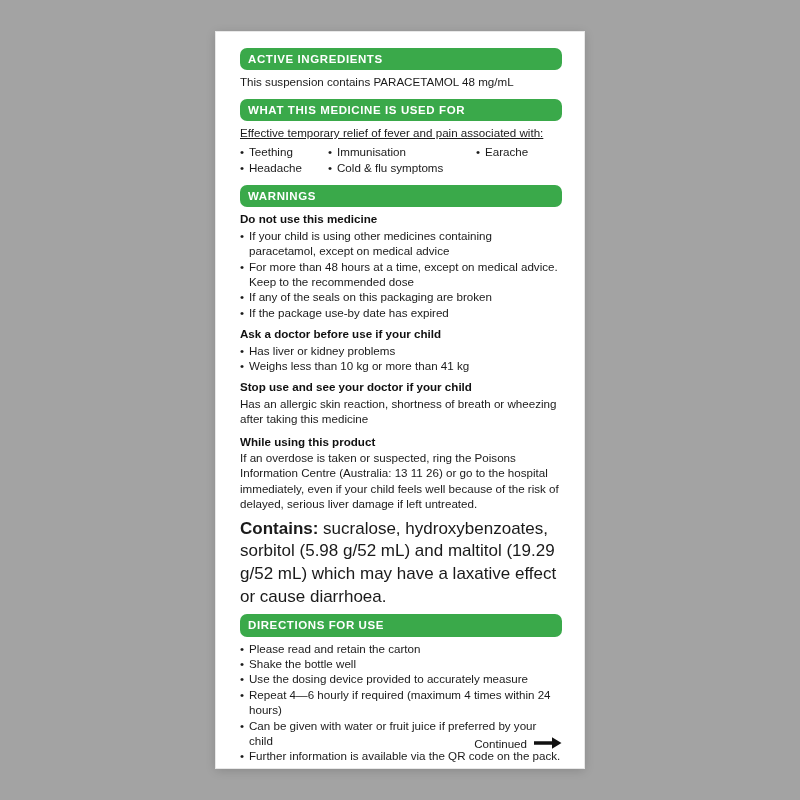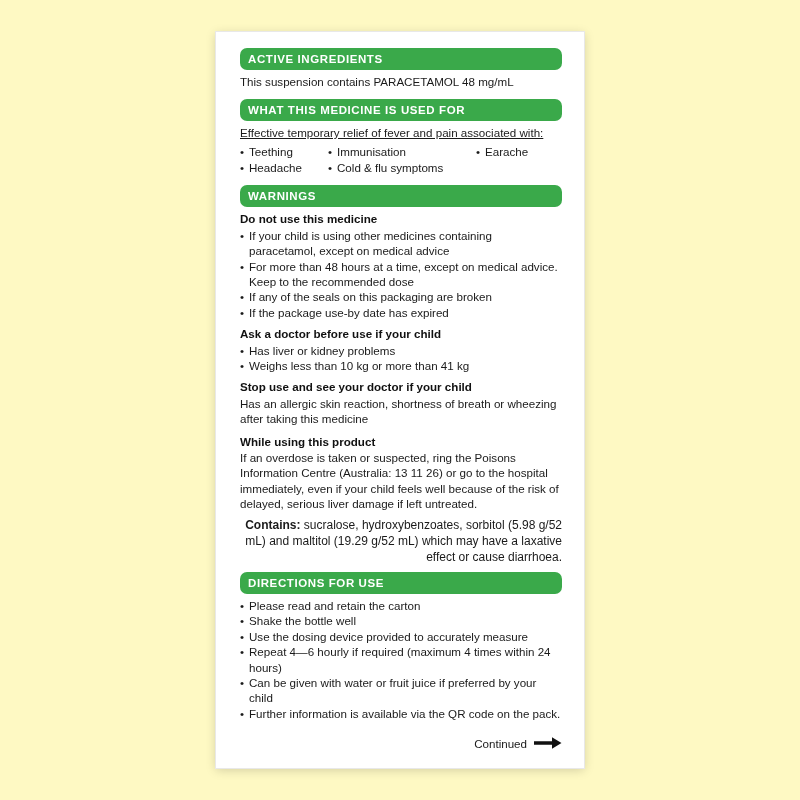--- a/index.html
+++ b/index.html
@@ -7,21 +7,21 @@
     padding: 0;
     width: 800px;
     height: 800px;
     background: #ffffff;
     font-family: "Liberation Sans", sans-serif;
   }
   #page {
     position: relative;
     width: 800px;
     height: 800px;
-    background: #fef9c3;
+    background: #a3a3a3;
     overflow: hidden;
   }
   .label-card {
     position: absolute;
     left: 216px;
     top: 32px;
     width: 368px;
     height: 736px;
     background: #ffffff;
     box-shadow: 0 0 0 1px #e8e8e8, 0 2px 10px rgba(0,0,0,0.18);
@@ -93,25 +93,24 @@
   .uses-grid .cell:before {
     content: "•";
     position: absolute;
     left: 0;
     top: 0;
   }
   .uses-grid .c1 { width: 88px; }
   .uses-grid .c2 { width: 148px; }
   .uses-grid .c3 { width: 86px; }
   .contains-para {
-    font-size: 12px;
+    font-size: 17px;
     color: #1a1a1a;
     line-height: 1.33;
     margin: 0 0 6px 0;
-    text-align: right;
   }
   .contains-para b { font-weight: bold; }
   .gap-top { margin-top: 7px; }
   .sec-gap { margin-top: 9px; }
   .continued {
     position: absolute;
     right: 22px;
     bottom: 18px;
     display: flex;
     align-items: center;

